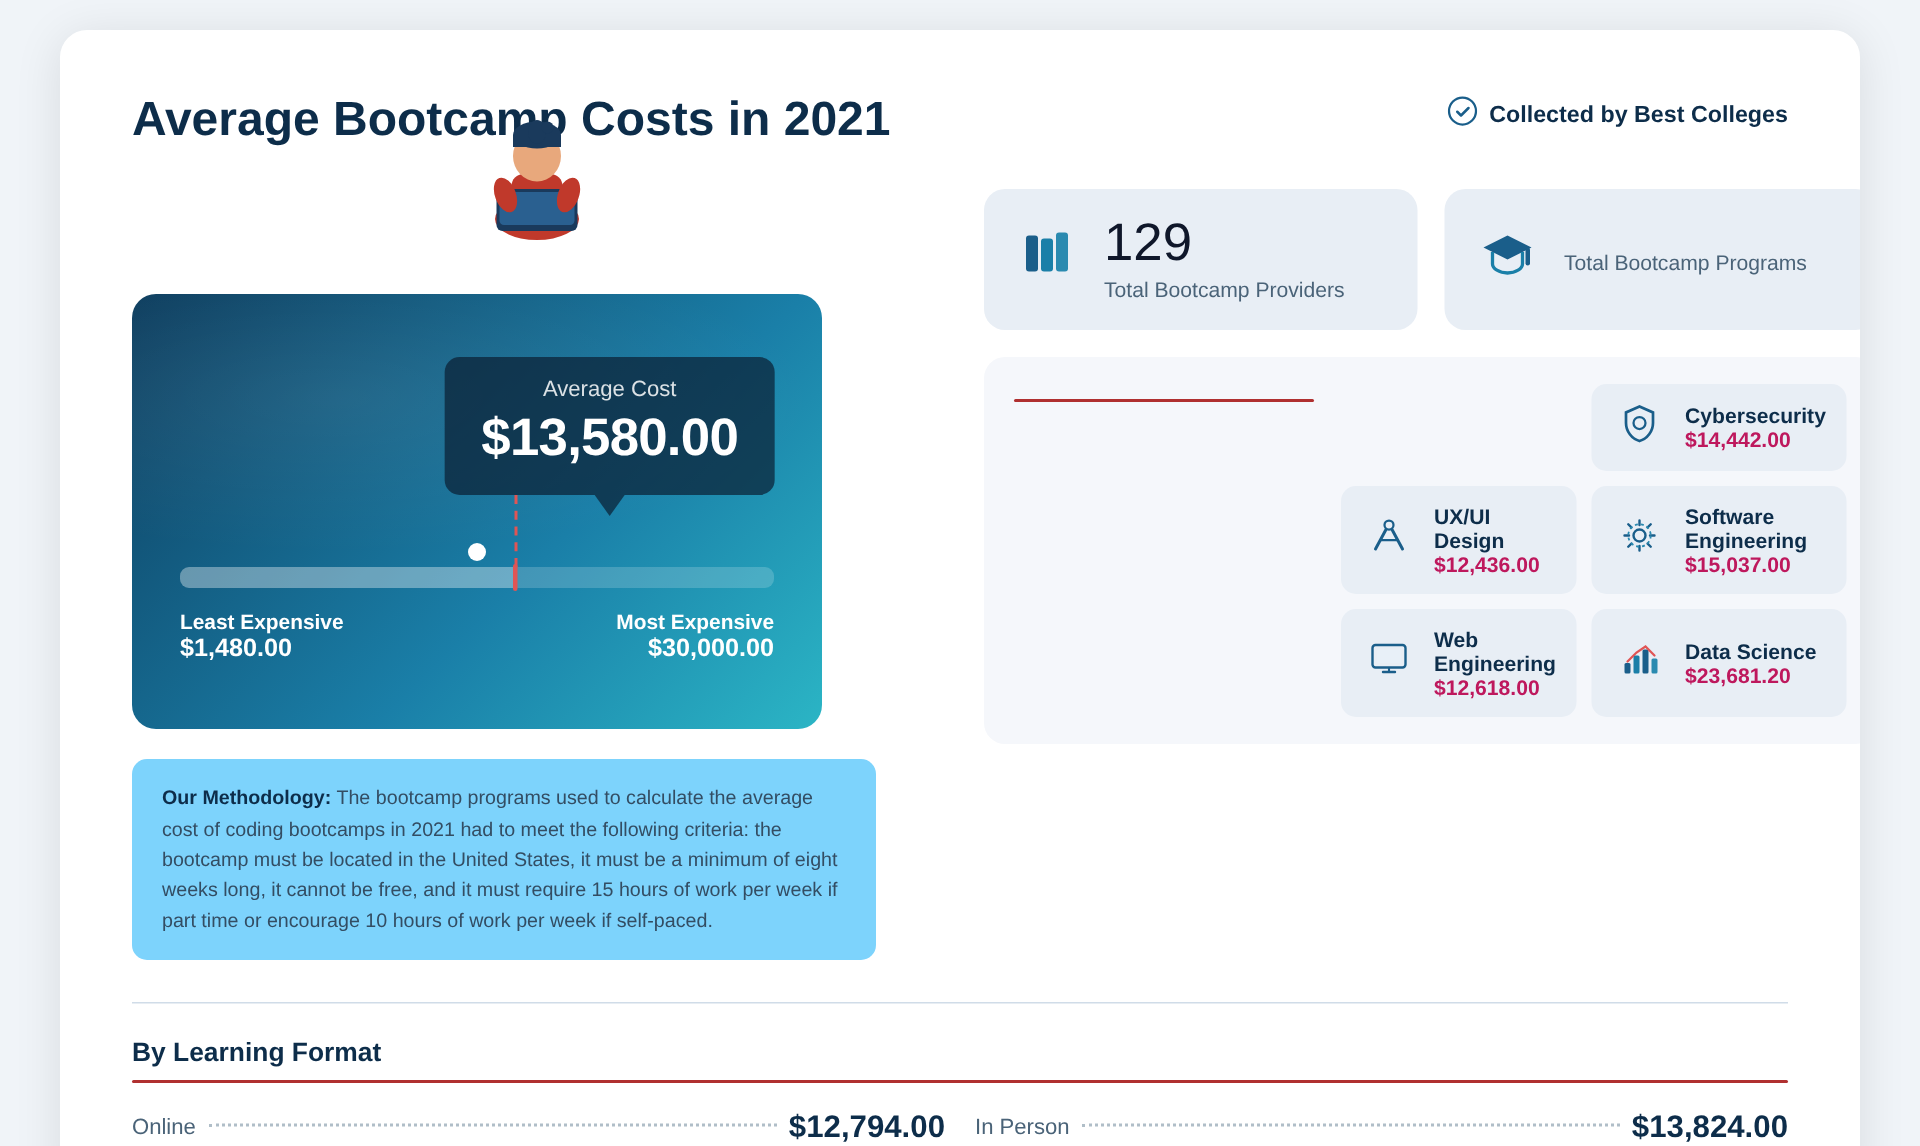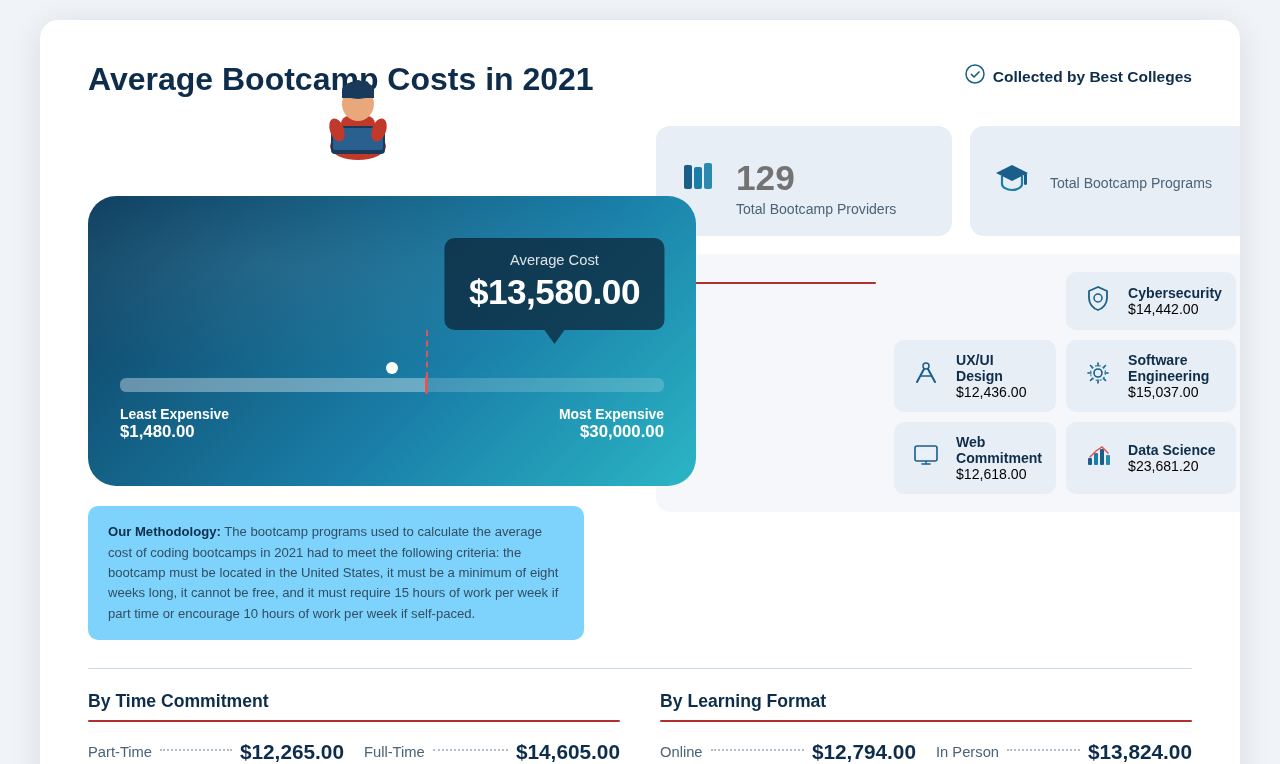--- a/index.html
+++ b/index.html
@@ -44,22 +44,22 @@
       font-weight: 600;
       margin-top: 4px;
     }
     .collected-icon {
       color: #1a6fa0;
       font-size: 1.1rem;
     }
     
     .hero-card {
       background: linear-gradient(135deg, #0d3d5e 0%, #1a7fa8 60%, #2bb5c5 100%);
-      border-radius: 28px;
-      width: 608px;
+      border-radius: 16px;
+      width: 460px;
       min-height: 290px;
       position: relative;
       padding: 32px 32px 24px 32px;
       overflow: visible;
       flex-shrink: 0;
     }
     .hero-card::before {
       content: '';
       position: absolute;
       top: 0; left: 0; right: 0;
@@ -185,24 +185,23 @@
       gap: 16px;
     }
     .stat-icon {
       font-size: 2.2rem;
       color: #1a5e8a;
       min-width: 44px;
       text-align: center;
     }
     .stat-number {
       font-size: 2.2rem;
-      font-weight: 700;
-      color: #737373;
+      font-weight: 400;
+      color: #0f172a;
       line-height: 1;
-      margin-top: 16px;
     }
     .stat-desc {
       font-size: 0.88rem;
       color: #4a6378;
       margin-top: 4px;
       line-height: 1.3;
       text-align: right;
     }
     
     .discipline-section {
@@ -228,21 +227,21 @@
     .discipline-divider {
       width: 100%;
       height: 2px;
       background: #b03030;
       margin: 10px 0 0 0;
       border-radius: 2px;
     }
     .discipline-grid {
       flex: 1;
       display: grid;
-      grid-template-columns: 1fr 1fr 1fr;
+      grid-template-columns: 1fr;
       gap: 10px;
     }
     .discipline-item {
       background: #e8eef5;
       border-radius: 10px;
       padding: 12px 14px;
       display: flex;
       align-items: center;
       gap: 12px;
     }
@@ -252,22 +251,22 @@
       min-width: 36px;
       text-align: center;
     }
     .discipline-name {
       font-size: 0.88rem;
       color: #0d2d4a;
       font-weight: 600;
     }
     .discipline-cost {
       font-size: 0.88rem;
-      color: #000000;
-      font-weight: 400;
+      color: #be185d;
+      font-weight: 700;
     }
     
     .methodology-box {
       background: #7dd3fc;
       border-radius: 10px;
       padding: 16px 20px;
       font-size: 0.82rem;
       color: #334d63;
       line-height: 1.55;
       margin-top: 0;
@@ -516,21 +515,21 @@
             <div class="discipline-item" style="grid-column: 1; grid-row: 3;">
               <span class="discipline-icon">
                 <svg width="28" height="28" viewBox="0 0 28 28" fill="none">
                   <rect x="3" y="5" width="22" height="15" rx="2" stroke="#1a5e8a" stroke-width="1.6" fill="none"></rect>
                   <line x1="10" y1="23" x2="18" y2="23" stroke="#1a5e8a" stroke-width="1.6" stroke-linecap="round"></line>
                   <line x1="14" y1="20" x2="14" y2="23" stroke="#1a5e8a" stroke-width="1.4"></line>
                   <rect x="6" y="8" width="16" height="9" rx="1" fill="#e8f0f8"></rect>
                 </svg>
               </span>
               <div>
-                <div class="discipline-name">Web Commitment</div>
+                <div class="discipline-name">Web Engineering</div>
                 <div class="discipline-cost">$12,618.00</div>
               </div>
             </div>
 
             <div class="discipline-item" style="grid-column: 2; grid-row: 3;">
               <span class="discipline-icon">
                 <svg width="28" height="28" viewBox="0 0 28 28" fill="none">
                   <rect x="4" y="17" width="4" height="7" rx="1" fill="#1a5e8a"></rect>
                   <rect x="10" y="12" width="4" height="12" rx="1" fill="#1a7fa8"></rect>
                   <rect x="16" y="8" width="4" height="16" rx="1" fill="#1a5e8a"></rect>
@@ -544,36 +543,20 @@
               </div>
             </div>
           </div>
         </div>
       </div>
     </div>
   </div>
 
   <div class="bottom-section">
 
-    <div class="bottom-block">
-      <div class="bottom-title">By Time Commitment</div>
-      <div class="bottom-divider"></div>
-      <div class="bottom-items">
-        <div class="bottom-item">
-          <span class="bottom-item-label">Part-Time</span>
-          <span class="bottom-item-dots"></span>
-          <span class="bottom-item-value">$12,265.00</span>
-        </div>
-        <div class="bottom-item" style="margin-left: 20px;">
-          <span class="bottom-item-label">Full-Time</span>
-          <span class="bottom-item-dots"></span>
-          <span class="bottom-item-value">$14,605.00</span>
-        </div>
-      </div>
-    </div>
 
     <div class="bottom-block">
       <div class="bottom-title">By Learning Format</div>
       <div class="bottom-divider"></div>
       <div class="bottom-items">
         <div class="bottom-item">
           <span class="bottom-item-label">Online</span>
           <span class="bottom-item-dots"></span>
           <span class="bottom-item-value">$12,794.00</span>
         </div>

